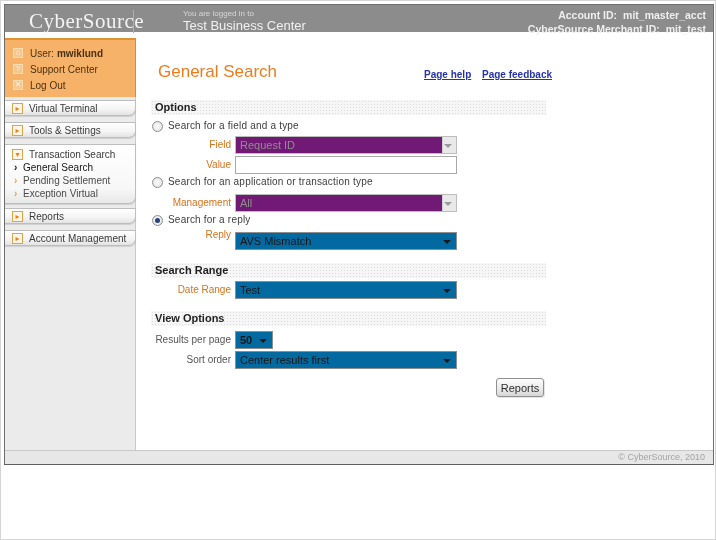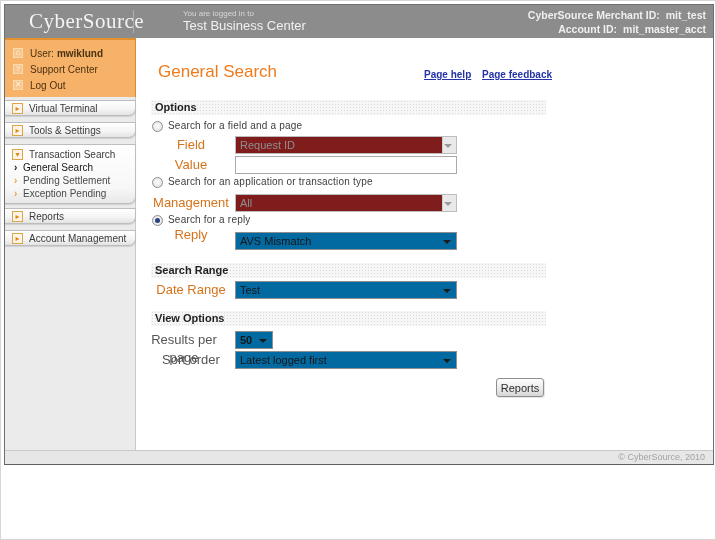--- a/index.html
+++ b/index.html
@@ -1,21 +1,21 @@
 <!DOCTYPE html>
 <html><head>
 <meta charset="utf-8">
 <style>
   * { margin:0; padding:0; box-sizing:border-box; }
   body { background:#fff; font-family:"Liberation Sans", sans-serif; }
   .canvas { position:relative; width:716px; height:540px; background:#fff; border:1px solid #d6d6d6; overflow:hidden; }
   .frame { position:absolute; left:3px; top:3px; width:710px; height:461px; border:1px solid #6e6e6e; border-bottom:2px solid #5f5f5f; background:#fff; }
 
   
-  .topbar { position:absolute; left:0; top:0; width:708px; height:33px; background:#8c8c8c; }
+  .topbar { position:absolute; left:0; top:0; width:708px; height:27px; background:#8c8c8c; }
   .logo { position:absolute; left:24px; top:4px; font-family:"Liberation Serif", serif; font-size:21px; color:#f4f4f4; letter-spacing:0.5px; }
   .logo-divider { position:absolute; left:128px; top:5px; width:1px; height:23px; background:#b0b0b0; }
   .tagline { position:absolute; left:138px; top:3px; line-height:12px;margin-left:40px; }
   .tg1 { font-size:8px; color:#d8d8d8; display:block; }
   .tg2 { font-size:13px; color:#f1f1f1; display:block; }
   .ids { position:absolute; right:7px; top:3px; text-align:right; font-size:10.5px; font-weight:bold; color:#efefef; line-height:14px; }
   .ids .val { margin-left:6px; }
 
   
   .sidebar { position:absolute; left:0; top:33px; width:131px; height:412px; background:#ebebeb; border-right:1px solid #c9c9c9; }
@@ -41,27 +41,27 @@
   .plink { position:absolute; top:31px; font-size:10px; font-weight:bold; color:#2533a8; text-decoration:underline; cursor:pointer; }
   .plink.help { left:287px; }
   .plink.feedback { left:345px; }
 
   .band { position:absolute; left:14px; width:395px; height:15px; background-color:#f6f6f6; background-image:radial-gradient(circle,#dcdcdc 1px,transparent 1px); background-size:3px 3px; font-size:11px; font-weight:bold; color:#1f1f1f; line-height:15px; padding-left:4px; }
 
   .radio { position:absolute; left:15px; width:11px; height:11px; border-radius:50%; border:1px solid #8e8e8e; background:radial-gradient(#ffffff,#dddddd); cursor:pointer; }
   .radio.sel::after { content:""; position:absolute; left:2px; top:2px; width:5px; height:5px; border-radius:50%; background:#28427f; }
   .rlabel { position:absolute; left:31px; font-size:10px; color:#3d3d3d; letter-spacing:0.2px; cursor:pointer; }
 
-  .flabel { position:absolute; left:14px; width:80px; text-align:center; font-size:13px; color:#d5731c; line-height:18px; }
+  .flabel { position:absolute; left:14px; width:80px; text-align:right; font-size:10px; color:#d5731c; line-height:18px; }
   .flabel.gray { color:#555; width:80px; }
   .flabel.wide { left:0; width:94px; color:#555; }
 
   .combo { position:absolute; left:98px; width:222px; height:18px; background:#0369a1; border:1px solid #8f8f8f; font-size:11px; color:#161616; line-height:16px; padding-left:4px; cursor:pointer; }
   .combo .arr { position:absolute; right:5px; top:7px; width:0; height:0; border-left:4px solid transparent; border-right:4px solid transparent; border-top:4px solid #1a1a1a; }
-  .combo.disabled { background:#7f1d1d; border-color:#bdbdbd; color:#8f8f8f; }
+  .combo.disabled { background:#701a75; border-color:#bdbdbd; color:#8f8f8f; }
   .combo.disabled .arrbox { position:absolute; right:0; top:0; bottom:0; width:14px; background:#e9e9e9; border-left:1px solid #cfcfcf; }
   .combo.disabled .arr { border-top-color:#9a9a9a; right:4px; }
   .combo.small { width:38px; }
 
   .tinput { position:absolute; left:98px; width:222px; height:18px; border:1px solid #a9a9a9; background:#fff; font-family:"Liberation Sans", sans-serif; font-size:11px; padding:0 3px; outline:none; }
 
   .search-btn { position:absolute; left:359px; top:340px; width:48px; height:19px; background:linear-gradient(#fdfdfd,#e9e9e9 60%,#d6d6d6); border:1px solid #8f8f8f; border-radius:3px; font-family:"Liberation Sans", sans-serif; font-size:11px; color:#2e2e2e; text-align:center; line-height:16px; cursor:pointer; box-shadow:1px 1px 0 rgba(0,0,0,0.1); }
 
   
   .footer { position:absolute; left:0; top:445px; width:708px; height:14px; background:#e7e7e7; border-top:1px solid #c9c9c9; font-size:9px; color:#a3a3a3; text-align:right; line-height:13px; padding-right:8px; }
@@ -74,24 +74,24 @@
 
     <div class="topbar">
       <div class="logo">CyberSource</div>
       <div class="logo-divider"></div>
       <div class="tagline">
         <span class="tg1">You are logged in to</span>
         <span class="tg2">Test Business Center</span>
       </div>
       <div class="ids">
         <div>
+          <span>Account ID:</span><span class="val">mit_master_acct</span>
+        </div>
+        <div>
           <span>CyberSource Merchant ID:</span><span class="val">mit_test</span>
-        </div>
-        <div>
-          <span>Account ID:</span><span class="val">mit_master_acct</span>
         </div>
       </div>
     </div>
 
     <div class="sidebar">
       <div class="user-panel">
         <div class="urow">
           <span class="uicon">⌂</span>
           <span>User:</span>
           <span class="uname">mwiklund</span>
@@ -124,21 +124,21 @@
         <div class="subitem active">
           <span class="subarrow">›</span>
           <span>General Search</span>
         </div>
         <div class="subitem">
           <span class="subarrow">›</span>
           <span>Pending Settlement</span>
         </div>
         <div class="subitem">
           <span class="subarrow">›</span>
-          <span>Exception Pending</span>
+          <span>Exception Virtual</span>
         </div>
       </div>
 
       <div class="tab" style="top:170px;">
         <span class="navicon">▸</span>
         <span class="tab-label">Reports</span>
       </div>
 
       <div class="tab" style="top:192px;">
         <span class="navicon">▸</span>
@@ -147,21 +147,21 @@
     </div>
 
     <div class="content">
       <div class="page-title">General Search</div>
       <a class="plink help">Page help</a>
       <a class="plink feedback">Page feedback</a>
 
       <div class="band" style="top:62px;">Options</div>
 
       <div class="radio" style="top:83px;"></div>
-      <div class="rlabel" style="top:82px;">Search for a field and a page</div>
+      <div class="rlabel" style="top:82px;">Search for a field and a type</div>
 
       <div class="flabel" style="top:98px;">Field</div>
       <div class="combo disabled" style="top:98px;">
         <span>Request ID</span>
         <span class="arrbox"></span><span class="arr"></span>
       </div>
 
       <div class="flabel" style="top:118px;">Value</div>
       <input class="tinput" style="top: 118px;" value="">
 
@@ -194,21 +194,21 @@
       <div class="band" style="top:273px;">View Options</div>
 
       <div class="flabel wide" style="top:293px;">Results per page</div>
       <div class="combo small" style="top:293px;font-weight:bold;">
         <span>50</span>
         <span class="arr"></span>
       </div>
 
       <div class="flabel gray" style="top:313px;">Sort order</div>
       <div class="combo" style="top:313px;">
-        <span>Latest logged first</span>
+        <span>Center results first</span>
         <span class="arr"></span>
       </div>
 
       <button class="search-btn">Reports</button>
     </div>
 
     <div class="footer">
       <span>© CyberSource, 2010</span>
     </div>
 

